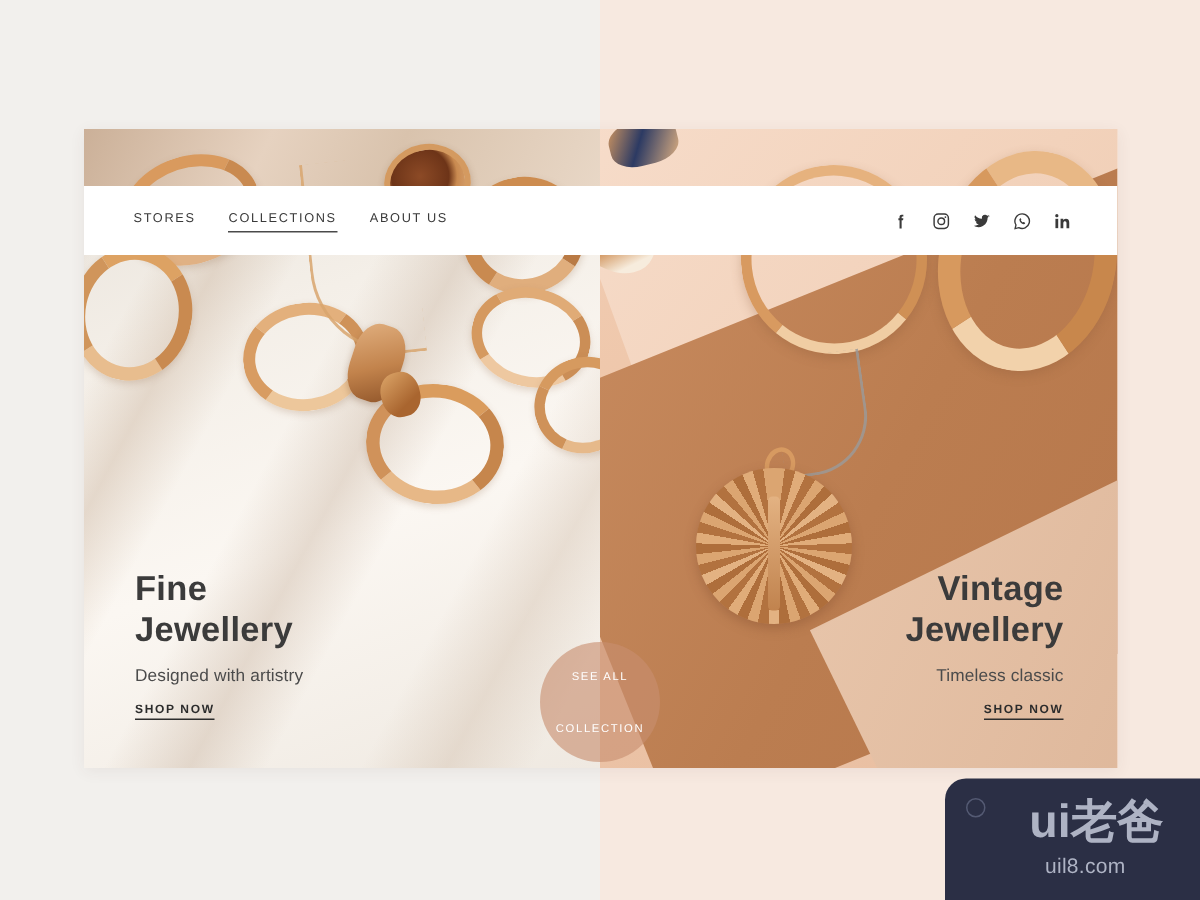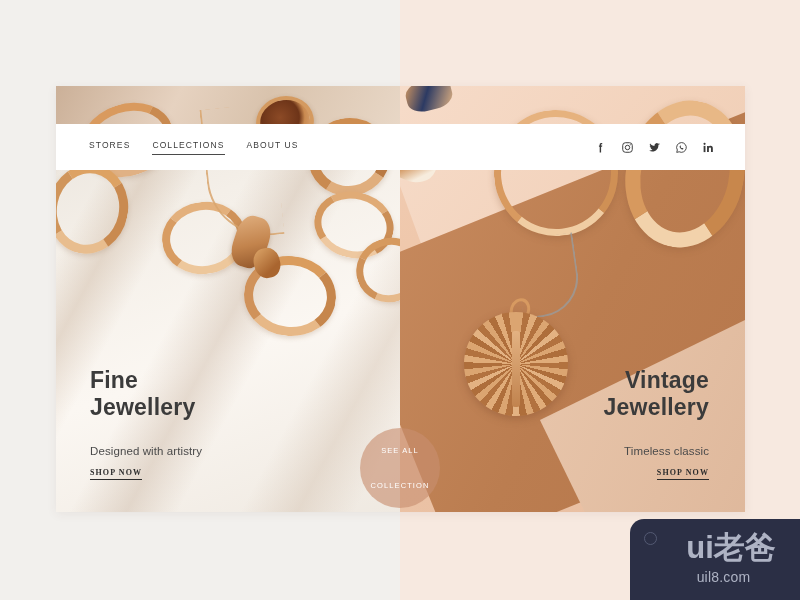--- a/index.html
+++ b/index.html
@@ -321,34 +321,33 @@
     line-height: 27px;
     color: #3b3b3b;
     font-weight: 700;
     letter-spacing: 0.2px;
     margin: 0;
     white-space: pre-line;
   }
   .hero-sub {
     font-size: 11.5px;
     color: #4b4b4b;
-    margin-top: 24px;
+    margin-top: 12px;
     letter-spacing: 0.1px;
   }
   .shop-now {
     display: inline-block;
     margin-top: 11px;
     font-size: 8px;
     font-weight: bold;
     letter-spacing: 1.1px;
     color: #2c2c2c;
     border-bottom: 1.5px solid #2c2c2c;
     padding-bottom: 2px;
     cursor: pointer;
-    font-family: Liberation Serif, serif;
   }
 
   
   .see-all {
     position: absolute;
     left: 344px; top: 342px;
     margin-left: -40px;
     width: 80px; height: 80px;
     border-radius: 50%;
     background: rgba(200,142,112,0.62);

